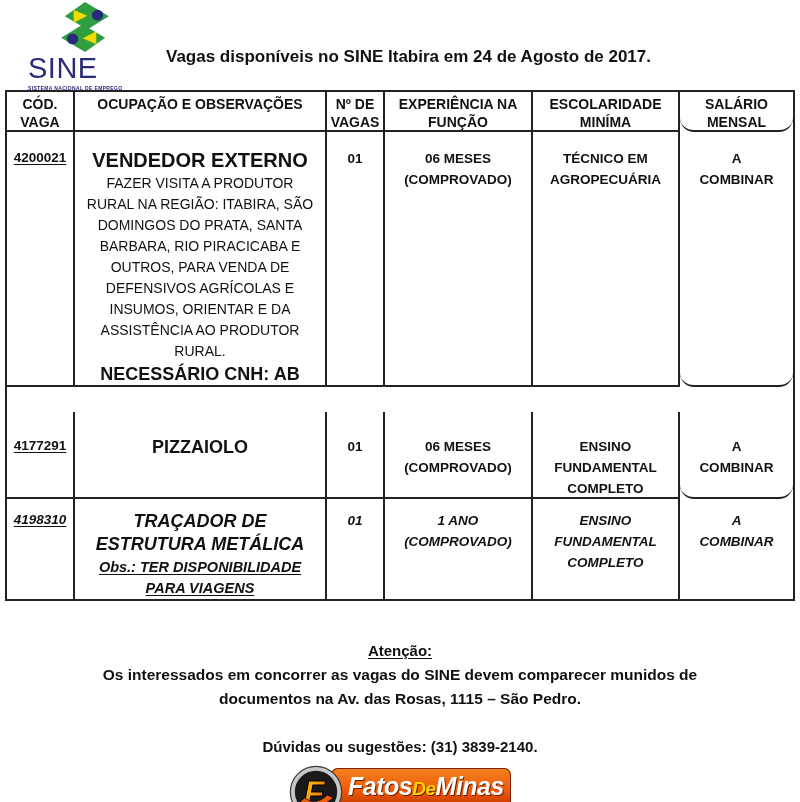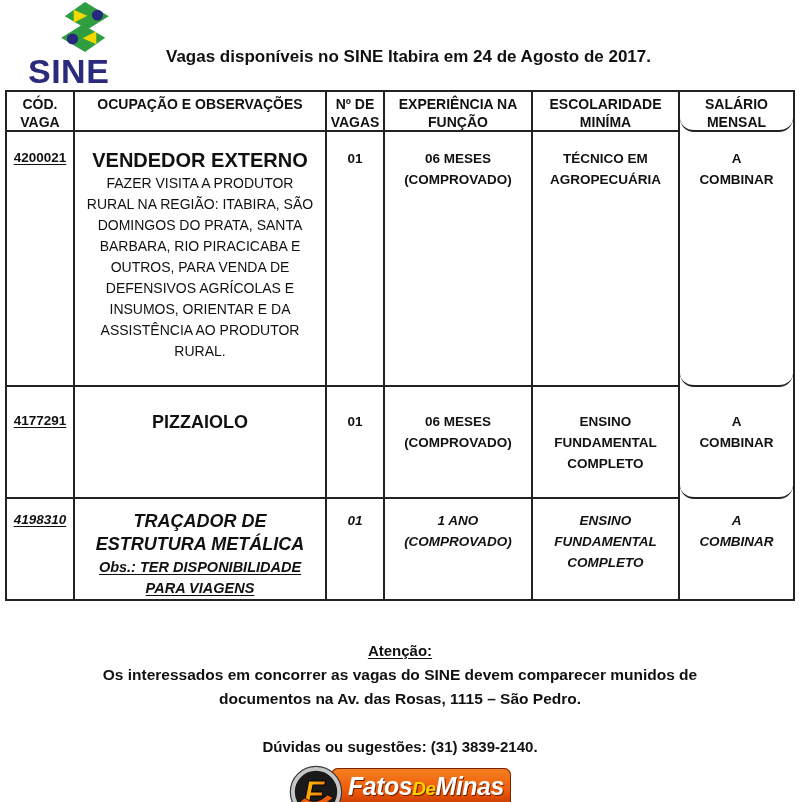--- a/index.html
+++ b/index.html
@@ -10,21 +10,21 @@
     font-family:"Liberation Sans", sans-serif;
     position:relative;
     overflow:hidden;
   }
   .pre { white-space:pre-line; }
 
   
   .sine-logo { position:absolute; left:28px; top:2px; width:96px; }
   .sine-mark { display:block; margin-left:30px; }
   .sine-name {
-    font-size:34px; font-weight:bold; color:#2b2b7e;
+    font-size:29px; font-weight:normal; color:#2b2b7e;
     letter-spacing:0.5px; line-height:1; margin-top:2px;
   }
   .sine-tagline {
     font-size:5px; font-weight:bold; color:#2b2b7e;
     letter-spacing:0.35px; margin-top:2px; white-space:nowrap;
     border-bottom:1px solid #2b2b7e; padding-bottom:1px; width:88px;
   }
 
   
   .page-title {
@@ -49,21 +49,21 @@
     box-sizing:border-box;
     text-align:center;
     overflow:hidden;
   }
   .cell.lastcol { border-right:none;border-radius:14px; }
   .cell.lastrow { border-bottom:none; }
 
   .hd { padding-top:3px; font-size:14px; font-weight:bold; line-height:18px; }
 
   .r1 { padding-top:16px; }
-  .r2 { padding-top:24px; }
+  .r2 { padding-top:24px;margin-top:25px; }
   .r3 { padding-top:11px;font-style:italic; }
 
   .code-text {
     font-size:13.5px; font-weight:bold;
     text-decoration:underline; text-underline-offset:2px;
   }
   .occ-title { font-size:20px; font-weight:bold; line-height:24px; }
   .occ-title-sm { font-size:18px; font-weight:bold; line-height:23px; }
   .occ-desc {
     font-size:14px; line-height:21px;
@@ -148,20 +148,21 @@
 MINÍMA</div>
   <div class="cell hd pre lastcol">SALÁRIO
 MENSAL</div>
 
   <div class="cell r1">
     <span class="code-text">4200021</span>
   </div>
   <div class="cell r1">
     <div class="occ-title">VENDEDOR EXTERNO</div>
     <div class="occ-desc">FAZER VISITA A PRODUTOR RURAL NA REGIÃO: ITABIRA, SÃO DOMINGOS DO PRATA, SANTA BARBARA, RIO PIRACICABA E OUTROS, PARA VENDA DE DEFENSIVOS AGRÍCOLAS E INSUMOS, ORIENTAR E DA ASSISTÊNCIA AO PRODUTOR RURAL.</div>
+    <div class="occ-note-big">NECESSÁRIO CNH: AB</div>
   </div>
   <div class="cell r1 datacell">01</div>
   <div class="cell r1 datacell pre">06 MESES
 (COMPROVADO)</div>
   <div class="cell r1 datacell pre">TÉCNICO EM
 AGROPECUÁRIA</div>
   <div class="cell r1 datacell pre lastcol">A
 COMBINAR</div>
 
   <div class="cell r2">

